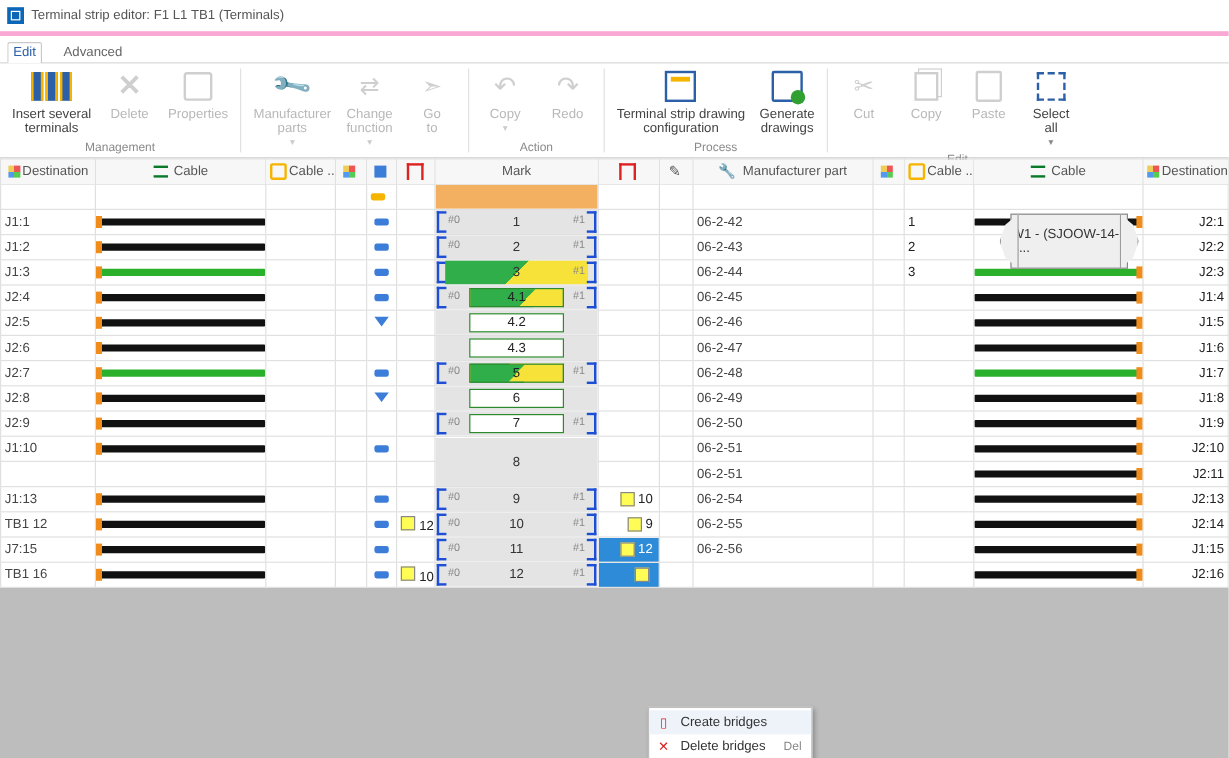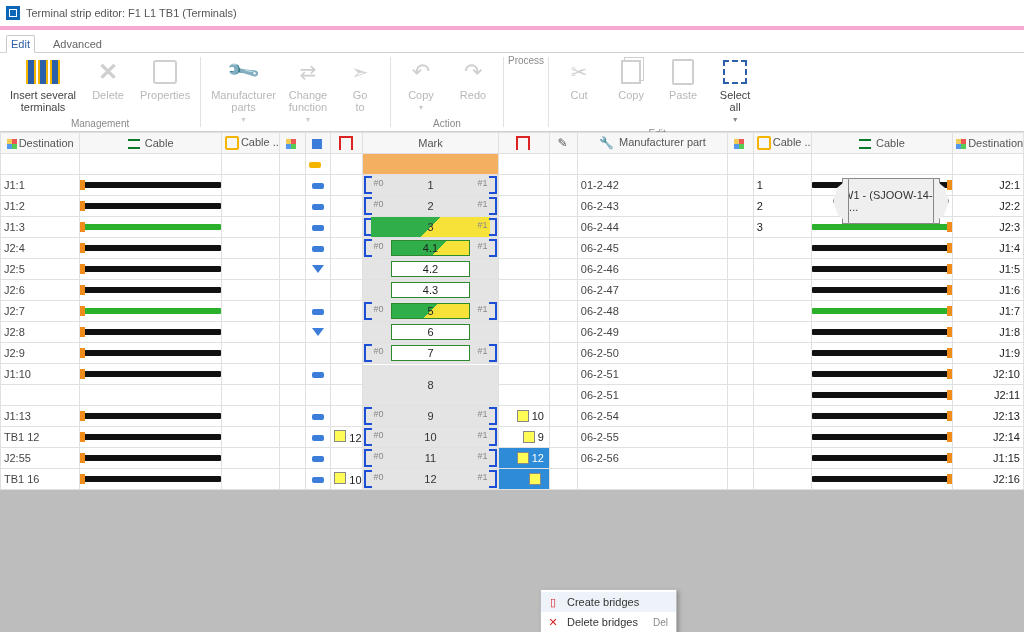--- a/index.html
+++ b/index.html
@@ -191,20 +191,36 @@
           <div class="ic">
             <span class="i-redo">↶</span>
           </div>
           <div class="cap">Redo</div>
         </div>
     </div>
     <div class="lbl">Action</div>
   </div>
   <div class="ribsep"></div>
   <div class="ribgrp">
+    <div class="btns">
+      <div class="rbtn">
+          <div class="ic">
+            <div class="i-draw"></div>
+          </div>
+          <div class="cap" style="white-space:pre-line">Terminal strip drawing
+configuration</div>
+        </div>
+      <div class="rbtn">
+          <div class="ic">
+            <div class="i-gen"></div>
+          </div>
+          <div class="cap" style="white-space:pre-line">Generate
+drawings</div>
+        </div>
+    </div>
     <div class="lbl">Process</div>
   </div>
   <div class="ribsep"></div>
   <div class="ribgrp">
     <div class="btns">
       <div class="rbtn dis">
           <div class="ic">
             <span class="i-cut">✂</span>
           </div>
           <div class="cap">Cut</div>
@@ -306,21 +322,21 @@
             <div class="mark">
               <div class="lb"></div>
               <span class="tag l">#0</span>
               <div class="num">1</div>
               <div class="rb"></div>
               <span class="tag r">#1</span>
             </div>
           </td>
           <td></td>
           <td></td>
-          <td class="mfr">01-2-42</td>
+          <td class="mfr">06-2-42</td>
           <td></td>
           <td class="corecell">1</td>
           <td style="padding: 0px;">
             <div class="cableR">
               <div class="cbar black">
                 <span class="tip"></span>
               </div>
             </div>
           </td>
           <td class="destR">J2:1</td>
@@ -724,21 +740,21 @@
           <td style="padding: 0px;">
             <div class="cableR">
               <div class="cbar black">
                 <span class="tip"></span>
               </div>
             </div>
           </td>
           <td class="destR">J2:14</td>
         </tr>
         <tr>
-          <td class="dest">J2:55</td>
+          <td class="dest">J7:15</td>
           <td style="padding: 0px;">
             <div class="cableL">
               <div class="cbar black">
                 <span class="tip"></span>
               </div>
             </div>
           </td>
           <td></td>
           <td></td>
           <td style="text-align: center;"><span class="sym-bl"></span></td>

